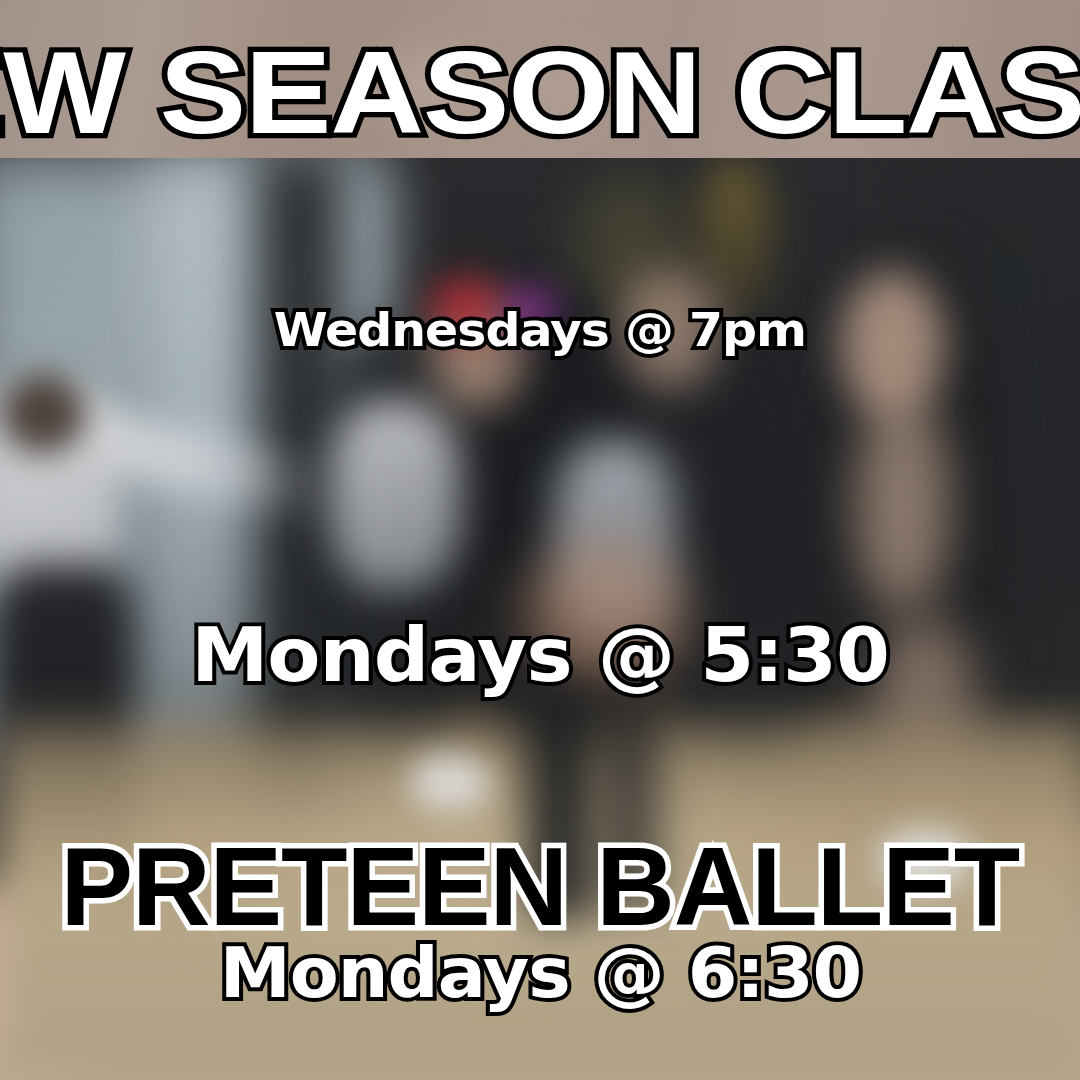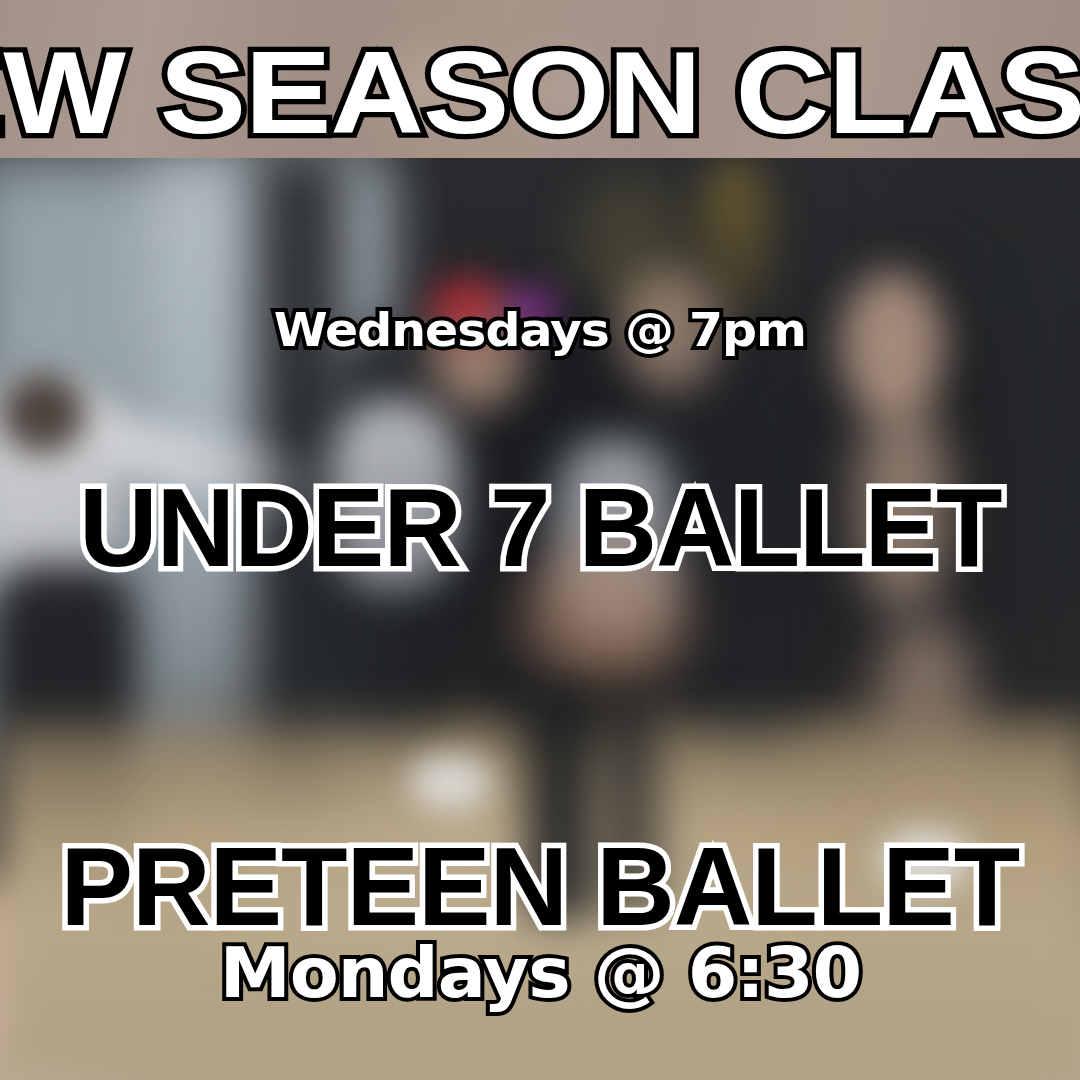--- a/index.html
+++ b/index.html
@@ -412,22 +412,22 @@
   </div>
 
   <div class="txt cond fill-white" id="t-title">
     <span class="scaleX-title">NEW SEASON CLASSES</span>
   </div>
 
   <div class="txt round fill-white-sub" id="t-c1-time">
     <span class="scaleX-sub">Wednesdays @ 7pm</span>
   </div>
 
-  <div class="txt cond fill-black" id="t-c2-name">
-    <span class="scaleX-name">UNDER 7 BALLET</span>
+  <div class="txt round fill-white-sub" id="t-c2-time">
+    <span class="scaleX-sub">Mondays @ 5:30</span>
   </div>
 
   <div class="txt cond fill-black" id="t-c3-name">
     <span class="scaleX-name">PRETEEN BALLET</span>
   </div>
   <div class="txt round fill-white-sub" id="t-c3-time">
     <span class="scaleX-sub">Mondays @ 6:30</span>
   </div>
 
 </div>

